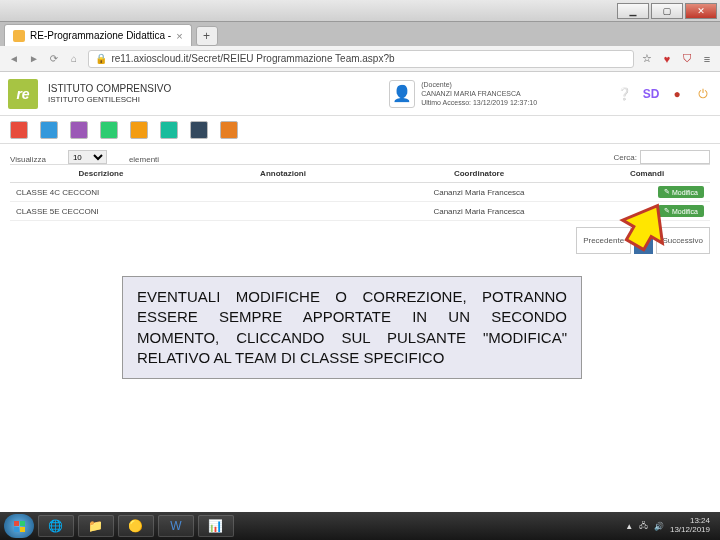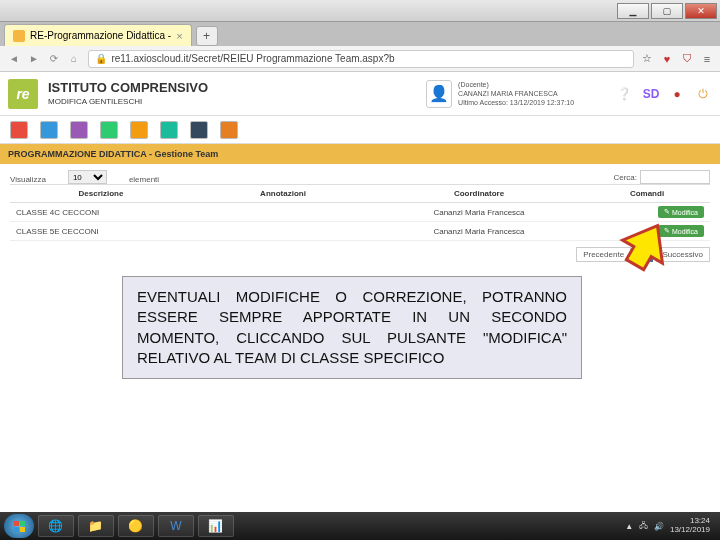--- a/index.html
+++ b/index.html
@@ -7,41 +7,41 @@
 
 
 .window-chrome{height:22px;background:linear-gradient(#e8e8e8,#d0d0d0);border-bottom:1px solid #999;display:flex;justify-content:flex-end;align-items:center;padding:0 3px;gap:2px}
 .win-btn{width:32px;height:16px;border:1px solid #888;display:flex;align-items:center;justify-content:center;font-size:9px;background:linear-gradient(#f8f8f8,#dcdcdc)}
 .win-btn.close{background:linear-gradient(#e28a78,#c0392b);color:#fff}
 .win-btn.min{color:#333}
 .win-btn.max{color:#333}
 
 
 .tab-bar{height:24px;background:#bfbfbf;display:flex;align-items:flex-end;padding:0 4px}
-.tab{height:22px;background:#fef9c3;border:1px solid #aaa;border-bottom:none;border-radius:3px 3px 0 0;padding:3px 8px;font-size:10px;display:flex;align-items:center;gap:5px;min-width:140px}
+.tab{height:22px;background:#ffffff;border:1px solid #aaa;border-bottom:none;border-radius:3px 3px 0 0;padding:3px 8px;font-size:10px;display:flex;align-items:center;gap:5px;min-width:140px}
 .tab .fav{width:12px;height:12px;background:#f5b642;border-radius:2px}
 .tab .x{margin-left:auto;color:#888;font-size:11px}
 .newtab{width:22px;height:20px;background:#eee;border:1px solid #aaa;margin-left:4px;display:flex;align-items:center;justify-content:center;font-size:12px;color:#555;border-radius:3px}
 
 
 .url-bar{height:26px;background:#f3f3f3;border-bottom:1px solid #ccc;display:flex;align-items:center;padding:0 6px;gap:6px;font-size:10px;color:#555}
 .url-nav{display:flex;gap:4px}
 .nav-arrow{width:16px;height:16px;display:flex;align-items:center;justify-content:center;color:#888}
 .url-input{flex:1;height:18px;border:1px solid #ccc;border-radius:3px;background:#fff;padding:0 6px;display:flex;align-items:center;gap:4px;font-size:10px;color:#444}
 .lock{color:#5a995a}
 .url-icons{display:flex;gap:6px;align-items:center}
 .url-icons span{width:14px;height:14px;display:flex;align-items:center;justify-content:center;font-size:11px}
 .heart{color:#c33}
 .shield{color:#b33}
 
 
 .app-header{display:flex;align-items:center;padding:4px 8px;border-bottom:1px solid #ddd;gap:10px;height:44px}
 .logo-re{width:30px;height:30px;background:#a7c443;color:#fff;display:flex;align-items:center;justify-content:center;font-weight:bold;font-size:14px;font-style:italic;border-radius:2px}
 .school-info{font-size:8px;color:#333;line-height:1.3}
-.school-info .t1{font-size:13px;font-weight:bold}
+.school-info .t1{font-size:10px;font-weight:normal}
 .user-box{margin-left:200px;display:flex;align-items:center;gap:6px;height:34px;padding:2px 8px}
 .avatar{width:26px;height:28px;border:1px solid #ccc;border-radius:3px;display:flex;align-items:center;justify-content:center;color:#aaa;font-size:16px}
 .user-info{font-size:7px;color:#555;line-height:1.3}
 .header-icons{margin-left:auto;display:flex;gap:8px;align-items:center}
 .hicon{width:18px;height:18px;display:flex;align-items:center;justify-content:center;font-size:12px}
 
 
 .toolbar-row{height:28px;border-bottom:1px solid #ddd;display:flex;align-items:center;padding:0 10px;gap:12px}
 .ticon{width:18px;height:18px;border:1px solid #bbb;border-radius:2px}
 
@@ -59,21 +59,21 @@
 
 
 table{width:100%;border-collapse:collapse;font-size:8px}
 th{background:#fff;border-top:1px solid #ddd;border-bottom:1px solid #ddd;padding:4px;text-align:center;font-weight:bold;color:#333}
 td{border-bottom:1px solid #eee;padding:3px 6px;color:#444}
 td.cmd{text-align:right}
 .btn-mod{background:#4aa04a;color:#fff;font-size:7px;padding:2px 6px;border:none;border-radius:2px;display:inline-flex;align-items:center;gap:2px}
 
 
 .pagination{display:flex;justify-content:flex-end;gap:3px;margin-top:6px;font-size:8px;align-items:center}
-.page-btn{border:1px solid #ccc;padding:2px 6px;color:#555;background:#fff}
+.page-btn{border:1px solid #ccc;padding:8px 6px;color:#555;background:#fff}
 .page-btn.active{background:#3b6ea5;color:#fff;border-color:#3b6ea5}
 
 
 .big-arrow{position:absolute;top:52px;right:55px;width:70px;height:90px;pointer-events:none}
 
 
 .annotation{position:absolute;top:276px;left:122px;width:460px;background:#e8e8f2;border:1px solid #999;padding:10px 14px;font-size:15px;color:#111;line-height:1.35;text-align:justify}
 
 
 .taskbar{position:absolute;bottom:0;left:0;right:0;height:28px;background:linear-gradient(#3a3a3a,#171717);display:flex;align-items:center;padding:0 4px;gap:4px}
@@ -129,21 +129,21 @@
       <span class="heart">♥</span>
       <span class="shield">⛉</span>
       <span>≡</span>
     </div>
   </div>
 
   <div class="app-header">
     <div class="logo-re">re</div>
     <div class="school-info">
       <div class="t1">ISTITUTO COMPRENSIVO</div>
-      <div>MODIFICA GENTILESCHI</div>
+      <div>ISTITUTO GENTILESCHI</div>
     </div>
     <div class="user-box">
       <div class="avatar">👤</div>
       <div class="user-info">
         <div>(Docente)</div>
         <div>CANANZI MARIA FRANCESCA</div>
         <div>Ultimo Accesso: 13/12/2019 12:37:10</div>
       </div>
     </div>
     <div class="header-icons">
@@ -158,21 +158,20 @@
     <div class="ticon" style="background:#e74c3c"></div>
     <div class="ticon" style="background:#3498db"></div>
     <div class="ticon" style="background:#9b59b6"></div>
     <div class="ticon" style="background:#2ecc71"></div>
     <div class="ticon" style="background:#f39c12"></div>
     <div class="ticon" style="background:#1abc9c"></div>
     <div class="ticon" style="background:#34495e"></div>
     <div class="ticon" style="background:#e67e22"></div>
   </div>
 
-  <div class="breadcrumb">PROGRAMMAZIONE DIDATTICA - Gestione Team</div>
 
   <div class="content">
     <div class="filter-row">
       <span>Visualizza</span>
       <select><option>10</option></select>
       <span>elementi</span>
       <div class="search-box">
         <span>Cerca:</span>
         <input value="" style="">
       </div>

